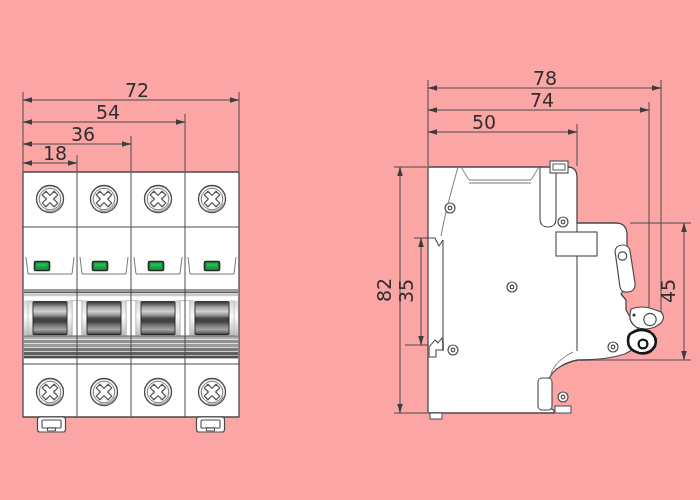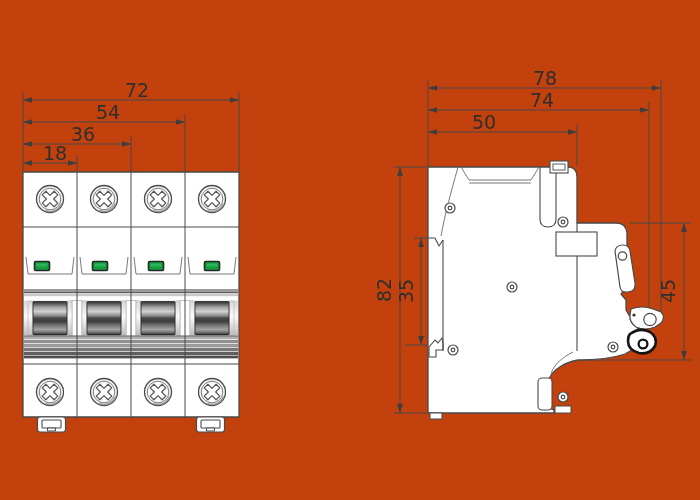--- a/index.html
+++ b/index.html
@@ -1,16 +1,16 @@
 <!DOCTYPE html>
 <html><head>
 <meta charset="utf-8">
 <style>
   html,body{margin:0;padding:0;background:#fff;}
-  #stage{position:relative;width:700px;height:500px;background:#c2410c;overflow:hidden;
+  #stage{position:relative;width:700px;height:500px;background:#fca5a5;overflow:hidden;
          font-family:"DejaVu Sans",sans-serif;}
   svg{position:absolute;left:0;top:0;}
   text{font-family:"DejaVu Sans",sans-serif;font-size:19px;fill:#2f2f2f;}
   .ln{stroke:#4a4a4a;stroke-width:1.1;fill:none;}
   .thin{stroke:#6a6a6a;stroke-width:0.9;fill:none;}
   .dim{stroke:#4a4a4a;stroke-width:1;fill:none;}
   .arr{fill:#3d3d3d;stroke:none;}
   .body{fill:#ffffff;stroke:#4a4a4a;stroke-width:1.3;stroke-linejoin:round;}
 </style>
 </head>

